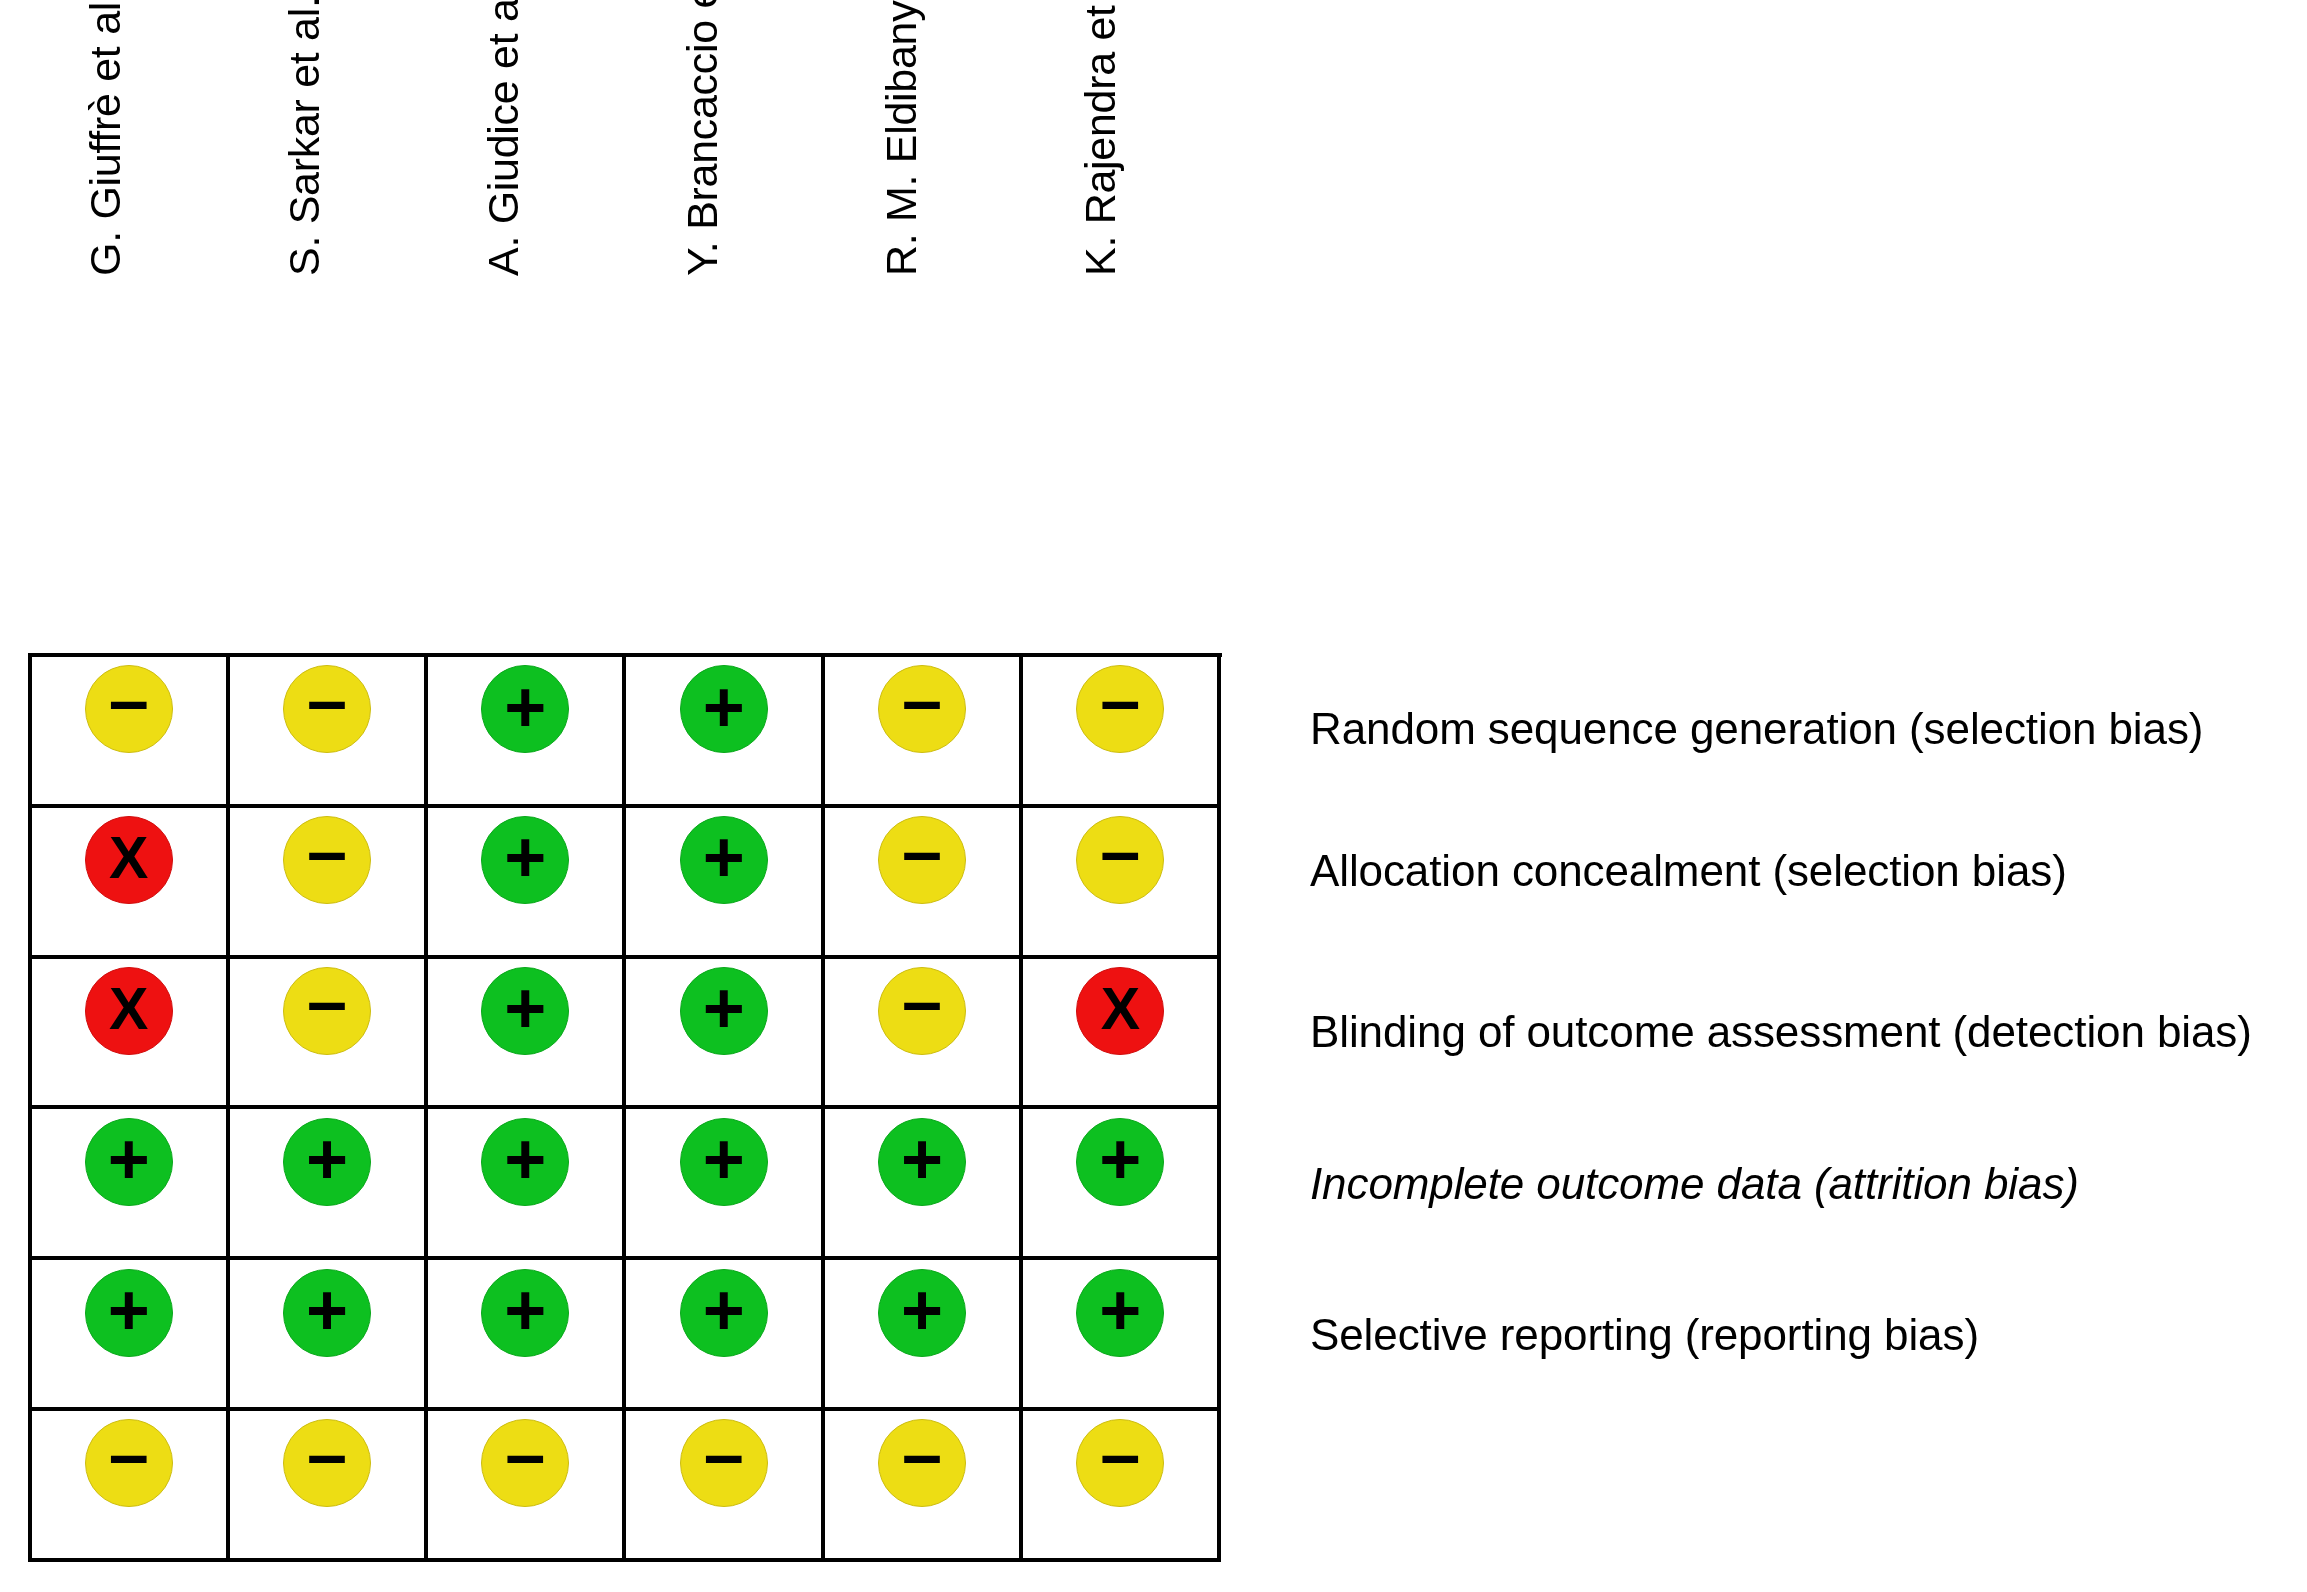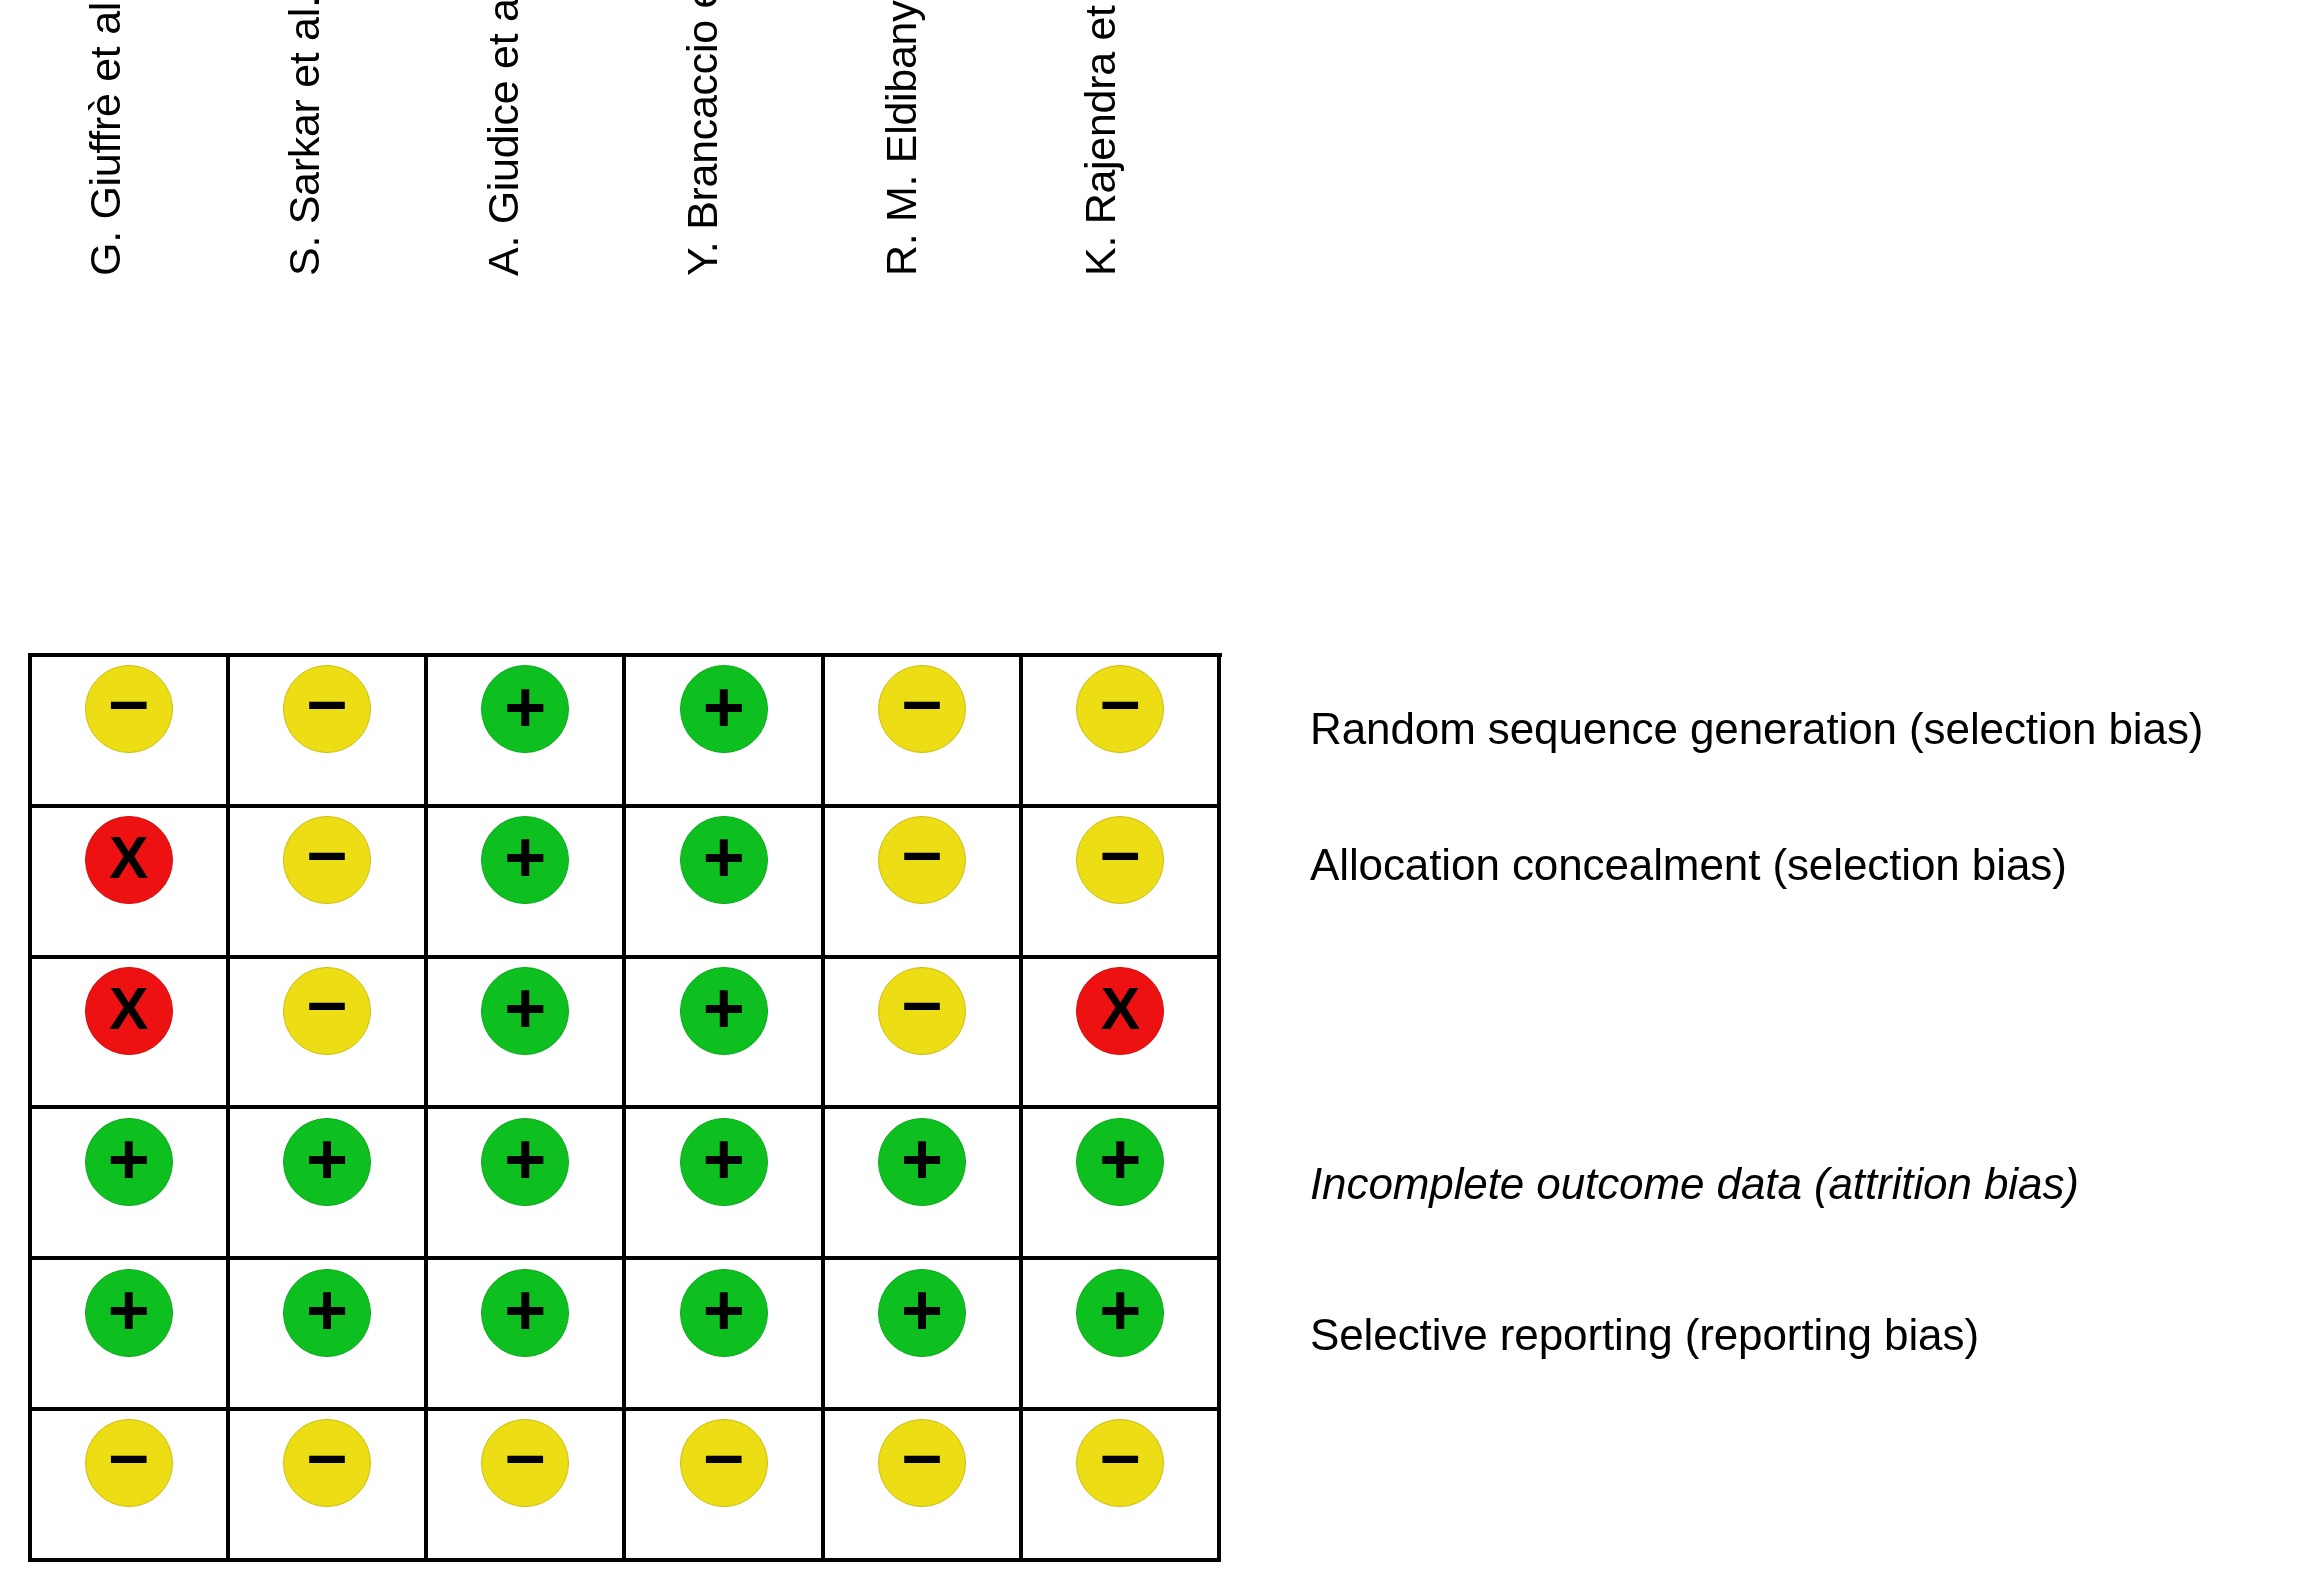--- a/index.html
+++ b/index.html
@@ -328,17 +328,18 @@
     </div>
     <div class="cell">
       <div class="judgement unclear">
         <span class="sym">–</span>
       </div>
     </div>
   </div>
 
 <div id="domain-labels">
     <div class="domain-label" style="top: 0px;">Random sequence generation (selection bias)</div>
-    <div class="domain-label" style="top: 136px; text-align: right;">Allocation concealment (selection bias)</div>
+    <div class="domain-label" style="top: 142px; text-align: right;">Allocation concealment (selection bias)</div>
+    <div class="domain-label" style="top: 303px;">Blinding of outcome assessment (detection bias)</div>
     <div class="domain-label" style="top: 455px; font-style: italic;">Incomplete outcome data (attrition bias)</div>
     <div class="domain-label" style="top: 606px;">Selective reporting (reporting bias)</div>
   </div>
 
 
 </body></html>

